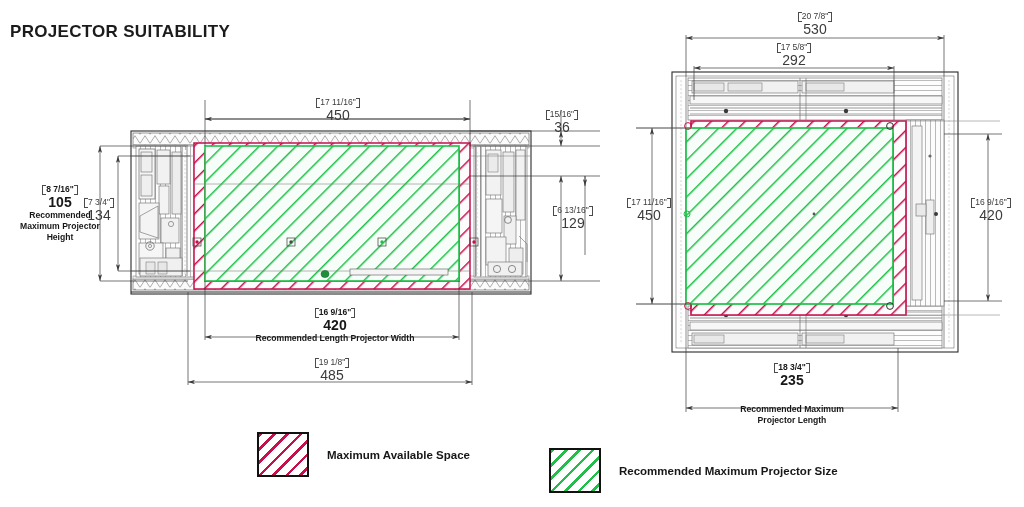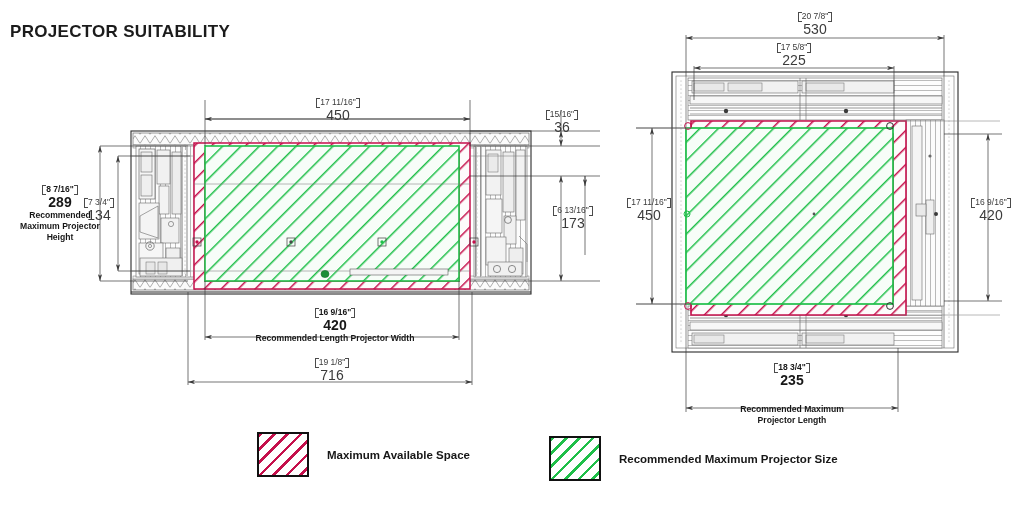--- a/index.html
+++ b/index.html
@@ -325,60 +325,60 @@
     </g>
   </svg>
 
   <div class="dim" style="left:288px;top:98px;width:100px;">
     <span class="inch">17 11/16"</span><br>
     <span class="mm">450</span>
   </div>
 
   <div class="dim bold" style="left:8px;top:185px;width:104px;">
     <span class="inch">8 7/16"</span><br>
-    <span class="mm">289</span>
+    <span class="mm">105</span>
     <div class="cap" style="white-space:pre-line;">Recommended
 Maximum Projector
 Height</div>
   </div>
 
   <div class="dim" style="left:72px;top:198px;width:54px;">
     <span class="inch">7 3/4"</span><br>
     <span class="mm">134</span>
   </div>
 
   <div class="dim" style="left:536px;top:110px;width:52px;">
     <span class="inch">15/16"</span><br>
     <span class="mm">36</span>
   </div>
 
   <div class="dim" style="left:542px;top:206px;width:62px;">
     <span class="inch">6 13/16"</span><br>
-    <span class="mm">173</span>
+    <span class="mm">129</span>
   </div>
 
   <div class="dim bold" style="left:222px;top:308px;width:226px;">
     <span class="inch">16 9/16"</span><br>
     <span class="mm">420</span>
     <div class="cap">Recommended Length Projector Width</div>
   </div>
 
   <div class="dim" style="left:282px;top:358px;width:100px;">
     <span class="inch">19 1/8"</span><br>
-    <span class="mm">716</span>
+    <span class="mm">485</span>
   </div>
 
   <div class="dim" style="left:765px;top:12px;width:100px;">
     <span class="inch">20 7/8"</span><br>
     <span class="mm">530</span>
   </div>
 
   <div class="dim" style="left:744px;top:43px;width:100px;">
     <span class="inch">17 5/8"</span><br>
-    <span class="mm">225</span>
+    <span class="mm">292</span>
   </div>
 
   <div class="dim" style="left:606px;top:198px;width:86px;">
     <span class="inch">17 11/16"</span><br>
     <span class="mm">450</span>
   </div>
 
   <div class="dim" style="left:958px;top:198px;width:66px;">
     <span class="inch">16 9/16"</span><br>
     <span class="mm">420</span>
@@ -389,19 +389,19 @@
     <span class="mm">235</span>
     <div class="cap" style="white-space:pre-line;margin-top:16px;">Recommended Maximum
 Projector Length</div>
   </div>
 
   <div id="legend">
     <div class="legend-item" style="left:257px;top:4px;">
       <div class="swatch red"></div>
       <div class="legend-label">Maximum Available Space</div>
     </div>
-    <div class="legend-item" style="left:504px;top:8px;padding-left:45px;">
+    <div class="legend-item" style="left:504px;top:20px;padding-left:45px;">
       <div class="swatch green"></div>
       <div class="legend-label">Recommended Maximum Projector Size</div>
     </div>
   </div>
 
 </div>
 
 </body></html>

